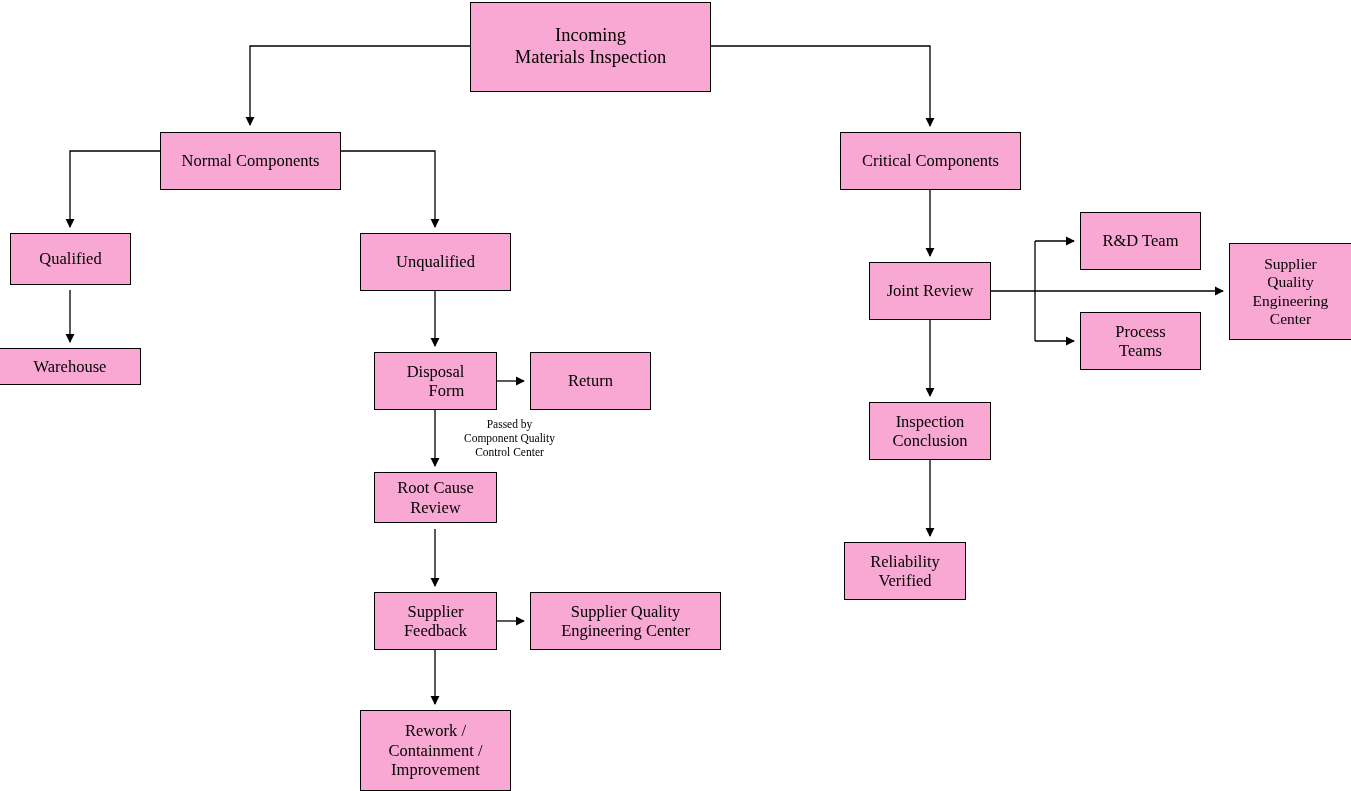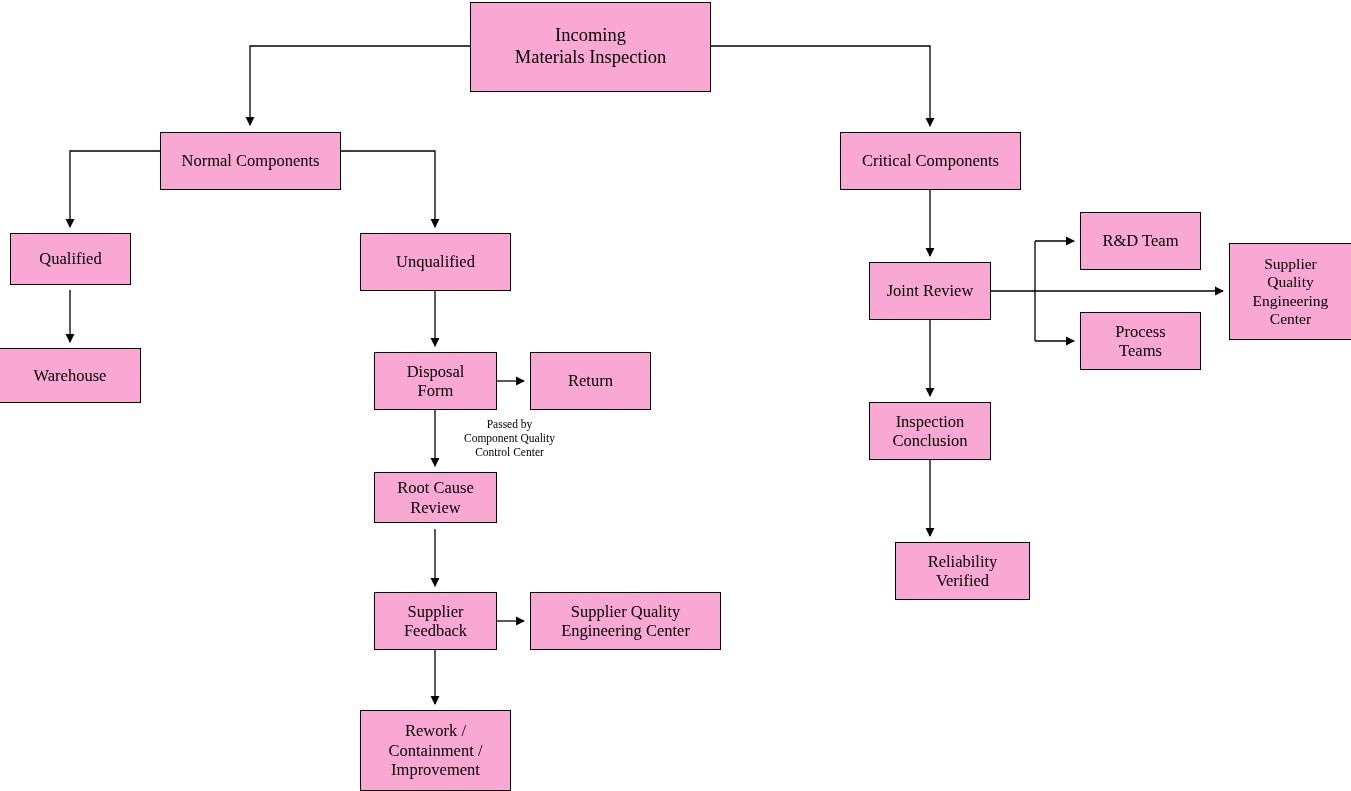--- a/index.html
+++ b/index.html
@@ -104,25 +104,25 @@
 
   <div class="node s18" style="left:470px; top:2px; width:241px; height:90px;">Incoming
 Materials Inspection</div>
 
   <div class="node s16" style="left:160px; top:132px; width:181px; height:58px;">Normal Components</div>
 
   <div class="node s16" style="left:840px; top:132px; width:181px; height:58px;">Critical Components</div>
 
   <div class="node s16" style="left:10px; top:233px; width:121px; height:52px;">Qualified</div>
 
-  <div class="node s16" style="left:-1px; top:348px; width:142px; height:55px;">Warehouse</div>
+  <div class="node s16" style="left:-1px; top:348px; width:142px; height:37px;">Warehouse</div>
 
   <div class="node s16" style="left:360px; top:233px; width:151px; height:58px;">Unqualified</div>
 
-  <div class="node s16" style="left:374px; top:352px; width:123px; height:58px;">Disposal
+  <div class="node s16" style="left:374px; top:352px; width:123px; height:58px;text-align:right;">Disposal
 Form</div>
 
   <div class="node s16" style="left:530px; top:352px; width:121px; height:58px;">Return</div>
 
   <div class="node s16" style="left:374px; top:472px; width:123px; height:51px;text-align:center;">Root Cause
 Review</div>
 
   <div class="node s16" style="left:374px; top:592px; width:123px; height:58px;">Supplier
 Feedback</div>
 
@@ -141,21 +141,21 @@
 Teams</div>
 
   <div class="node s15" style="left:1229px; top:243px; width:123px; height:97px;">Supplier
 Quality
 Engineering
 Center</div>
 
   <div class="node s16" style="left:869px; top:402px; width:122px; height:58px;">Inspection
 Conclusion</div>
 
-  <div class="node s16" style="left:895px; top:542px; width:135px; height:58px;">Reliability
+  <div class="node s16" style="left:844px; top:542px; width:122px; height:58px;">Reliability
 Verified</div>
 
 
   <div class="edge-label" style="left:428px; top:417px; width:163px;">Passed by
 Component Quality
 Control Center</div>
 
 </div>
 
 </body></html>

